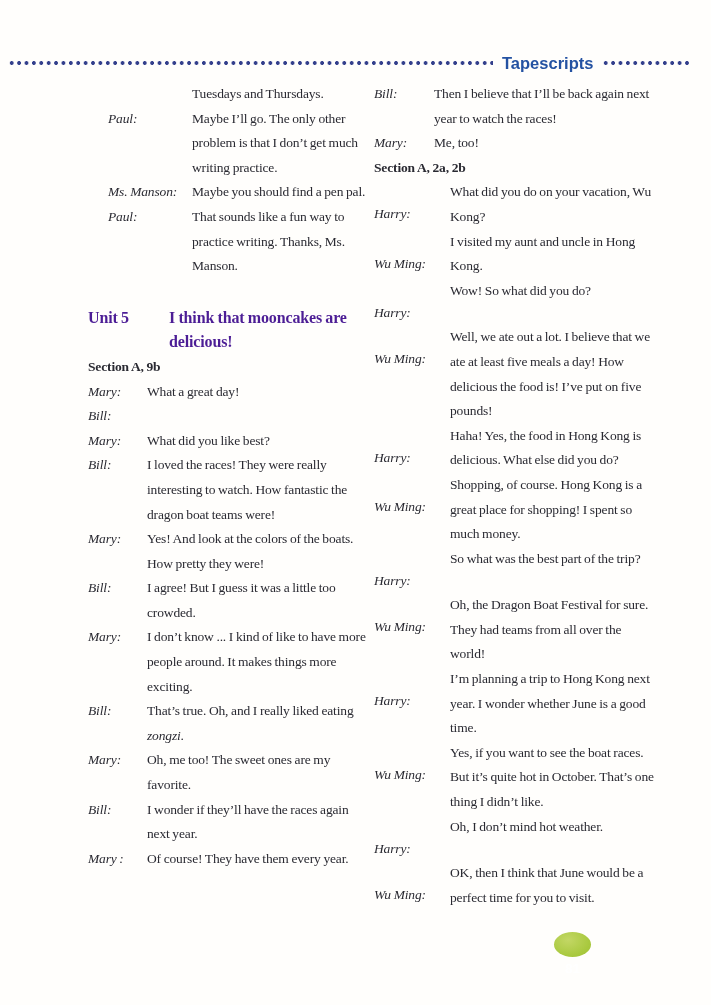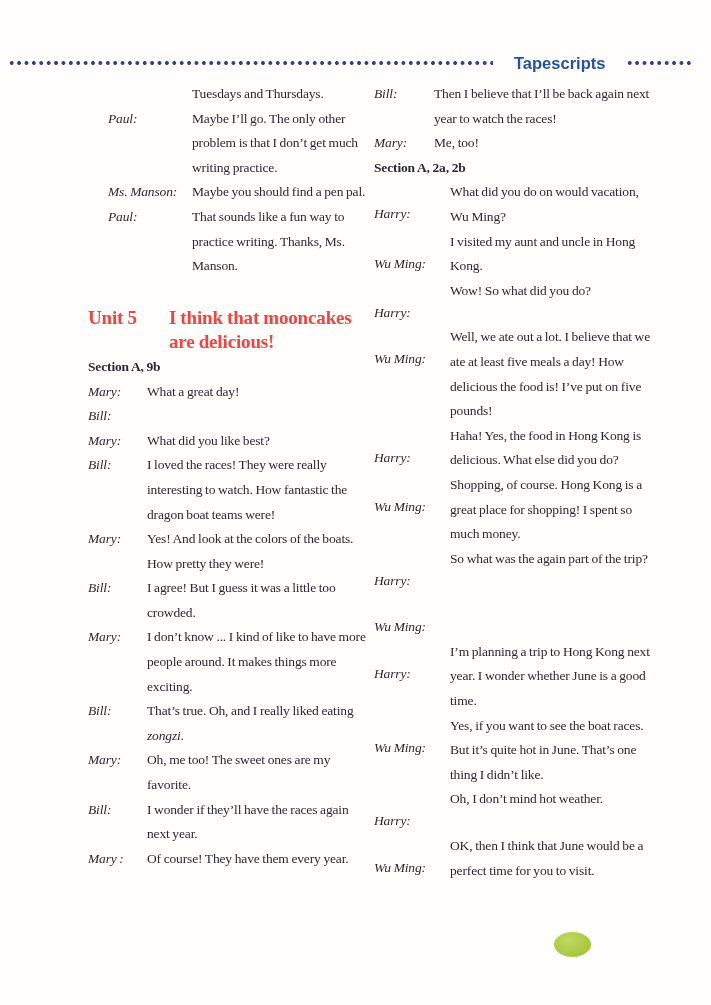--- a/index.html
+++ b/index.html
@@ -5,21 +5,21 @@
 <style>
   html,body{margin:0;padding:0;}
   body{
     width:711px;height:1005px;position:relative;background:#ffffff;
     font-family:"Liberation Serif", serif;color:#2a2a32;
     -webkit-font-smoothing:antialiased;
   }
   .page{position:absolute;inset:0;background:#fffefc;overflow:hidden;}
 
   
-  .header{position:absolute;top:53px;left:8px;right:20px;height:20px;display:flex;align-items:center;gap:21px;}
+  .header{position:absolute;top:53px;left:8px;right:20px;height:20px;display:flex;align-items:center;gap:9px;}
   .dots{
     height:6px;
     background-image:radial-gradient(circle,#333f8c 1.75px, rgba(51,63,140,0) 2.15px);
     background-size:7.4px 6px;background-repeat:repeat-x;background-position:0 50%;
   }
   .dots-left{flex:none;width:485px;}
   .dots-right{flex:1;}
   .header-title{
     font-family:"Liberation Sans", sans-serif;font-weight:700;font-size:16.5px;
     color:#2452a2;line-height:1;white-space:nowrap;
@@ -34,21 +34,21 @@
   .col-right{flex:none;width:281px;}
 
   .entry{display:flex;align-items:flex-start;}
   .speaker{flex:none;font-style:italic;}
   .line{flex:1;}
   .g84 .speaker{width:84px;margin-left:20px;}
   .g59 .speaker{width:59px;}
   .g60 .speaker{width:60px;}
   .g76 .speaker{width:76px;margin-top:22px;}
 
-  .unit-heading{display:flex;margin:27px 0 0 0;color:#ef4444;font-weight:700;font-size:19px;}
+  .unit-heading{display:flex;margin:27px 0 0 0;color:#4c1d95;font-weight:700;font-size:16px;}
   .unit-label{flex:none;width:81px;}
   .unit-title{flex:1;}
   .section-heading{font-weight:700;}
   .term{font-style:italic;margin-top:43px;}
 
   
   .badge{
     position:absolute;left:554px;top:932px;width:37px;height:25px;border-radius:50%;
     background:radial-gradient(ellipse at 38% 32%, #c3d765 0%, #a9c93f 65%, #9fbf35 100%);
     display:flex;align-items:center;justify-content:center;
@@ -155,21 +155,21 @@
           <span class="speaker">Mary:</span>
           <span class="line">Me, too!</span>
         </div>
       </div>
 
       <div class="section-heading">Section A, 2a, 2b</div>
 
       <div class="block g76">
         <div class="entry">
           <span class="speaker">Harry:</span>
-          <span class="line">What did you do on would vacation, Wu Ming?</span>
+          <span class="line">What did you do on your vacation, Wu Kong?</span>
         </div>
         <div class="entry">
           <span class="speaker">Wu Ming:</span>
           <span class="line">I visited my aunt and uncle in Hong Kong.</span>
         </div>
         <div class="entry">
           <span class="speaker">Harry:</span>
           <span class="line">Wow! So what did you do?</span>
         </div>
         <div class="entry">
@@ -179,32 +179,33 @@
         <div class="entry">
           <span class="speaker">Harry:</span>
           <span class="line">Haha! Yes, the food in Hong Kong is delicious. What else did you do?</span>
         </div>
         <div class="entry">
           <span class="speaker">Wu Ming:</span>
           <span class="line">Shopping, of course. Hong Kong is a great place for shopping! I spent so much money.</span>
         </div>
         <div class="entry">
           <span class="speaker">Harry:</span>
-          <span class="line">So what was the again part of the trip?</span>
-        </div>
-        <div class="entry">
-          <span class="speaker">Wu Ming:</span>
+          <span class="line">So what was the best part of the trip?</span>
+        </div>
+        <div class="entry">
+          <span class="speaker">Wu Ming:</span>
+          <span class="line">Oh, the Dragon Boat Festival for sure. They had teams from all over the world!</span>
         </div>
         <div class="entry">
           <span class="speaker">Harry:</span>
           <span class="line">I’m planning a trip to Hong Kong next year. I wonder whether June is a good time.</span>
         </div>
         <div class="entry">
           <span class="speaker">Wu Ming:</span>
-          <span class="line">Yes, if you want to see the boat races. But it’s quite hot in June. That’s one thing I didn’t like.</span>
+          <span class="line">Yes, if you want to see the boat races. But it’s quite hot in October. That’s one thing I didn’t like.</span>
         </div>
         <div class="entry">
           <span class="speaker">Harry:</span>
           <span class="line">Oh, I don’t mind hot weather.</span>
         </div>
         <div class="entry">
           <span class="speaker">Wu Ming:</span>
           <span class="line">OK, then I think that June would be a perfect time for you to visit.</span>
         </div>
       </div>

